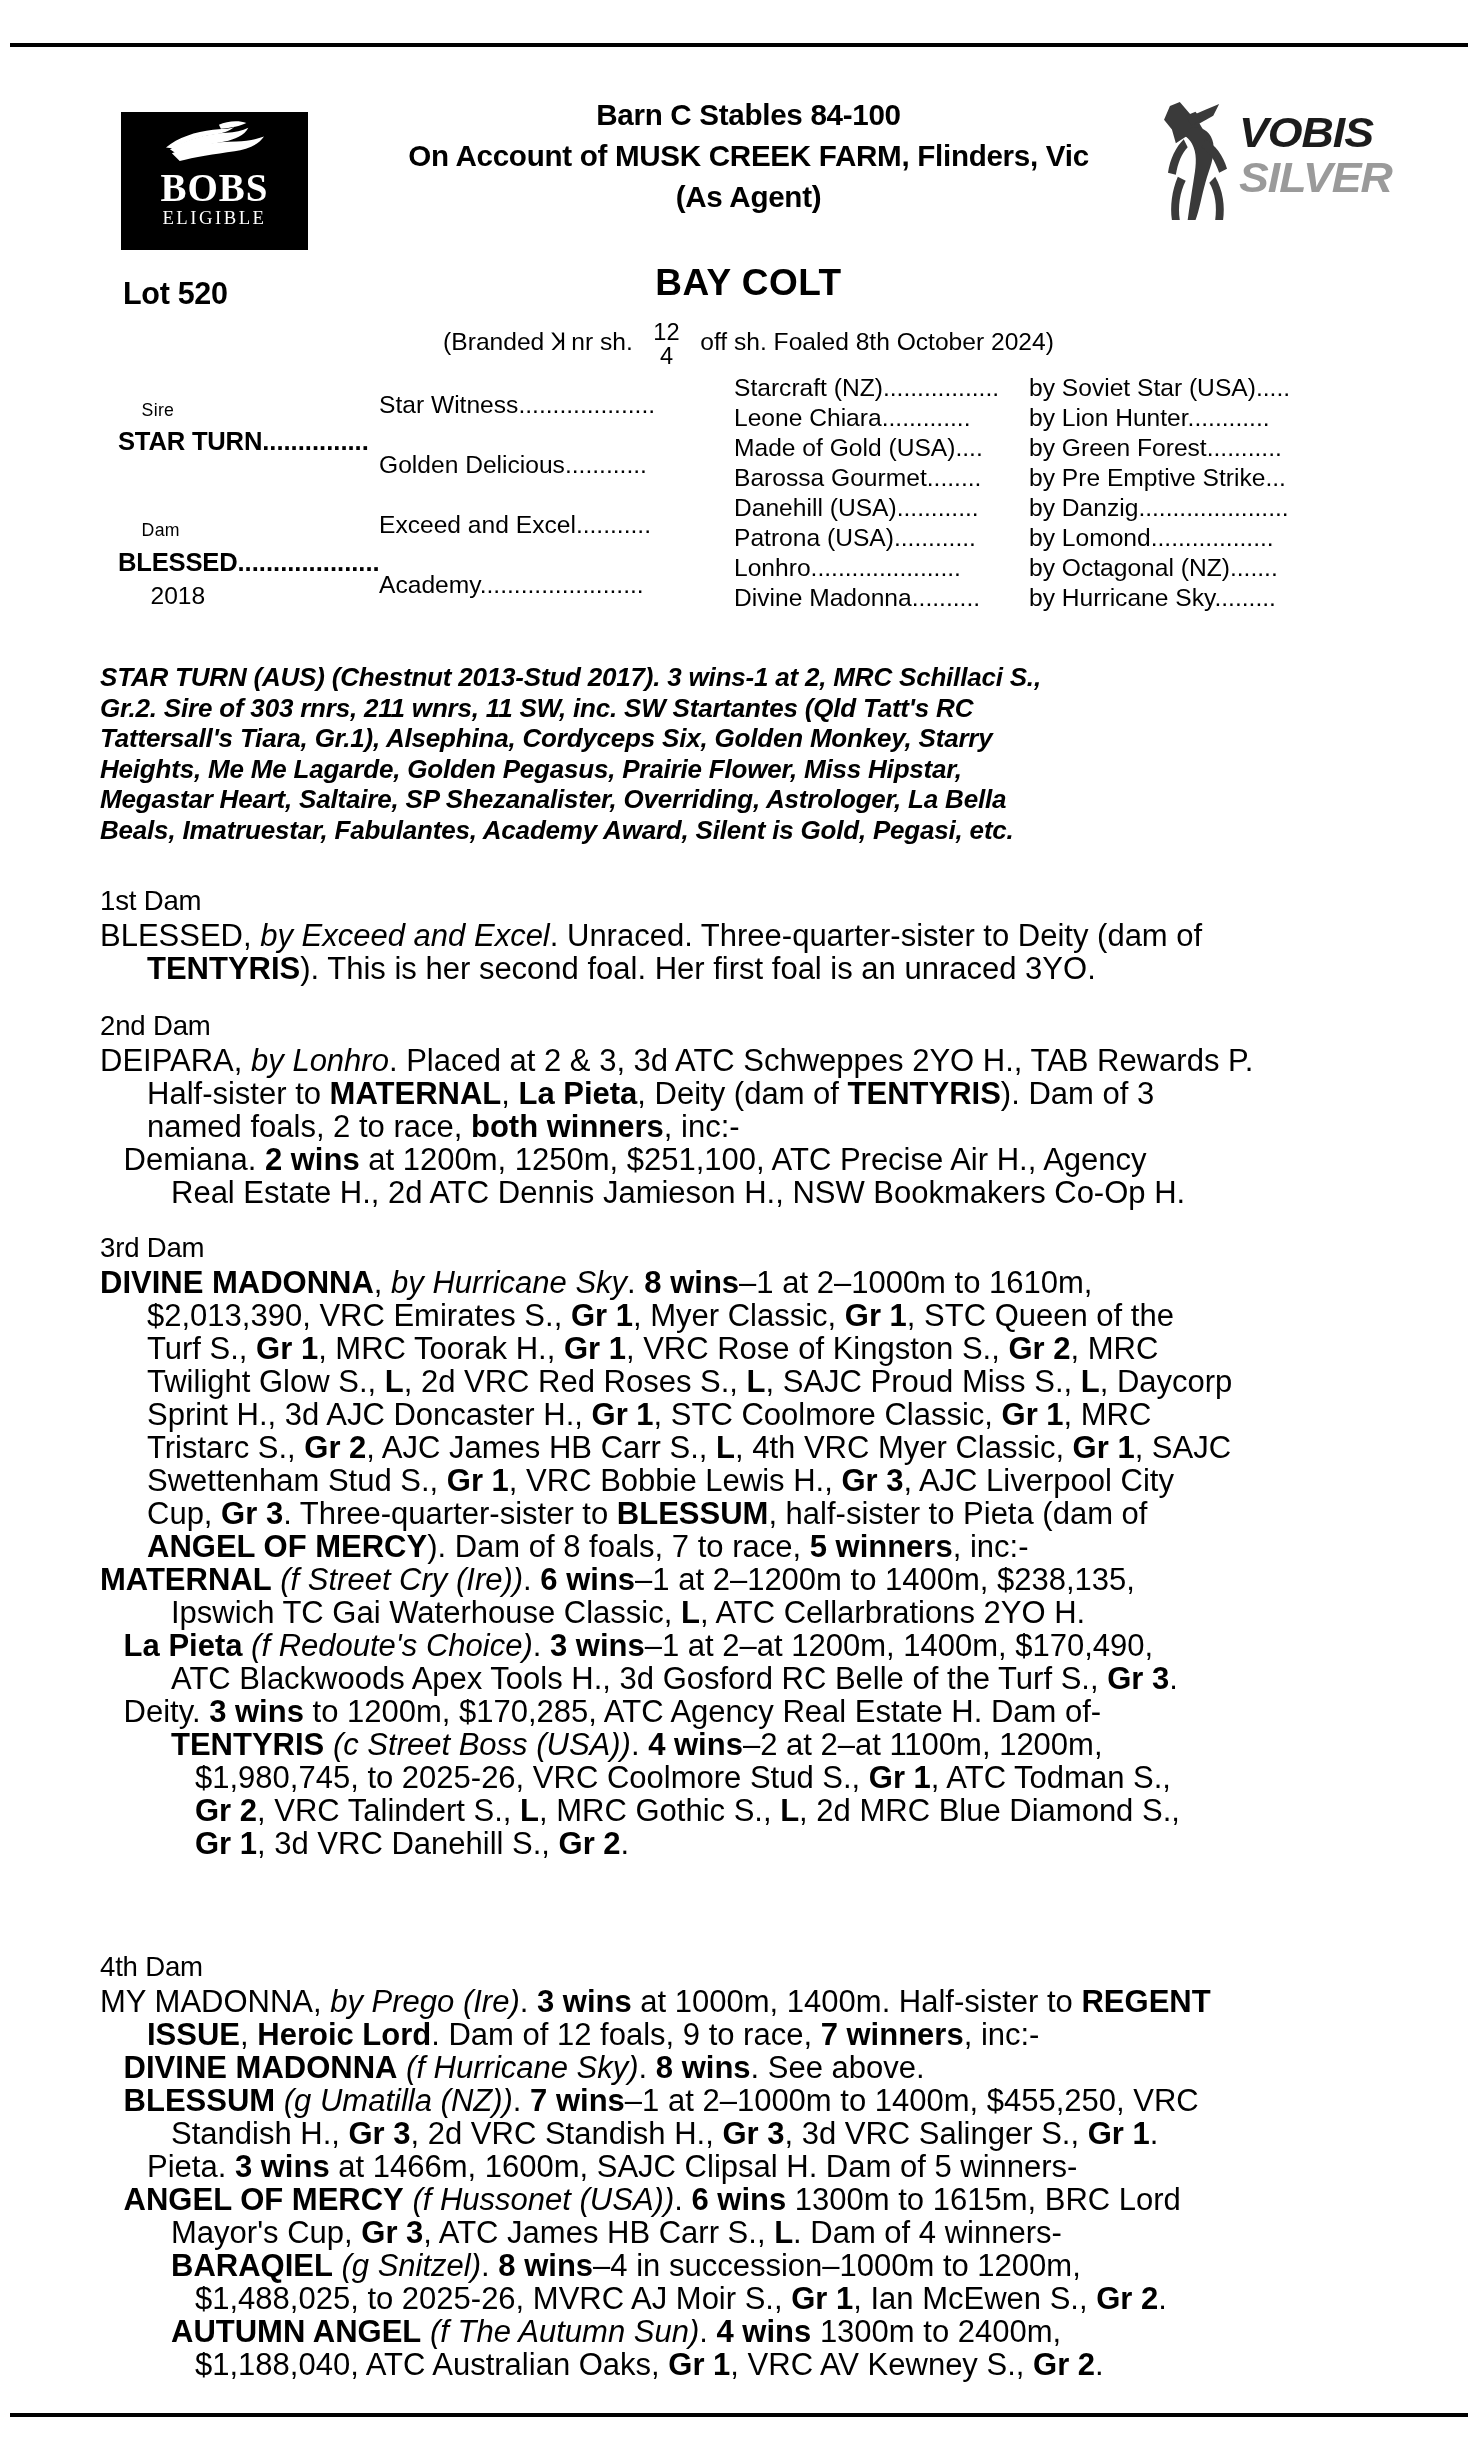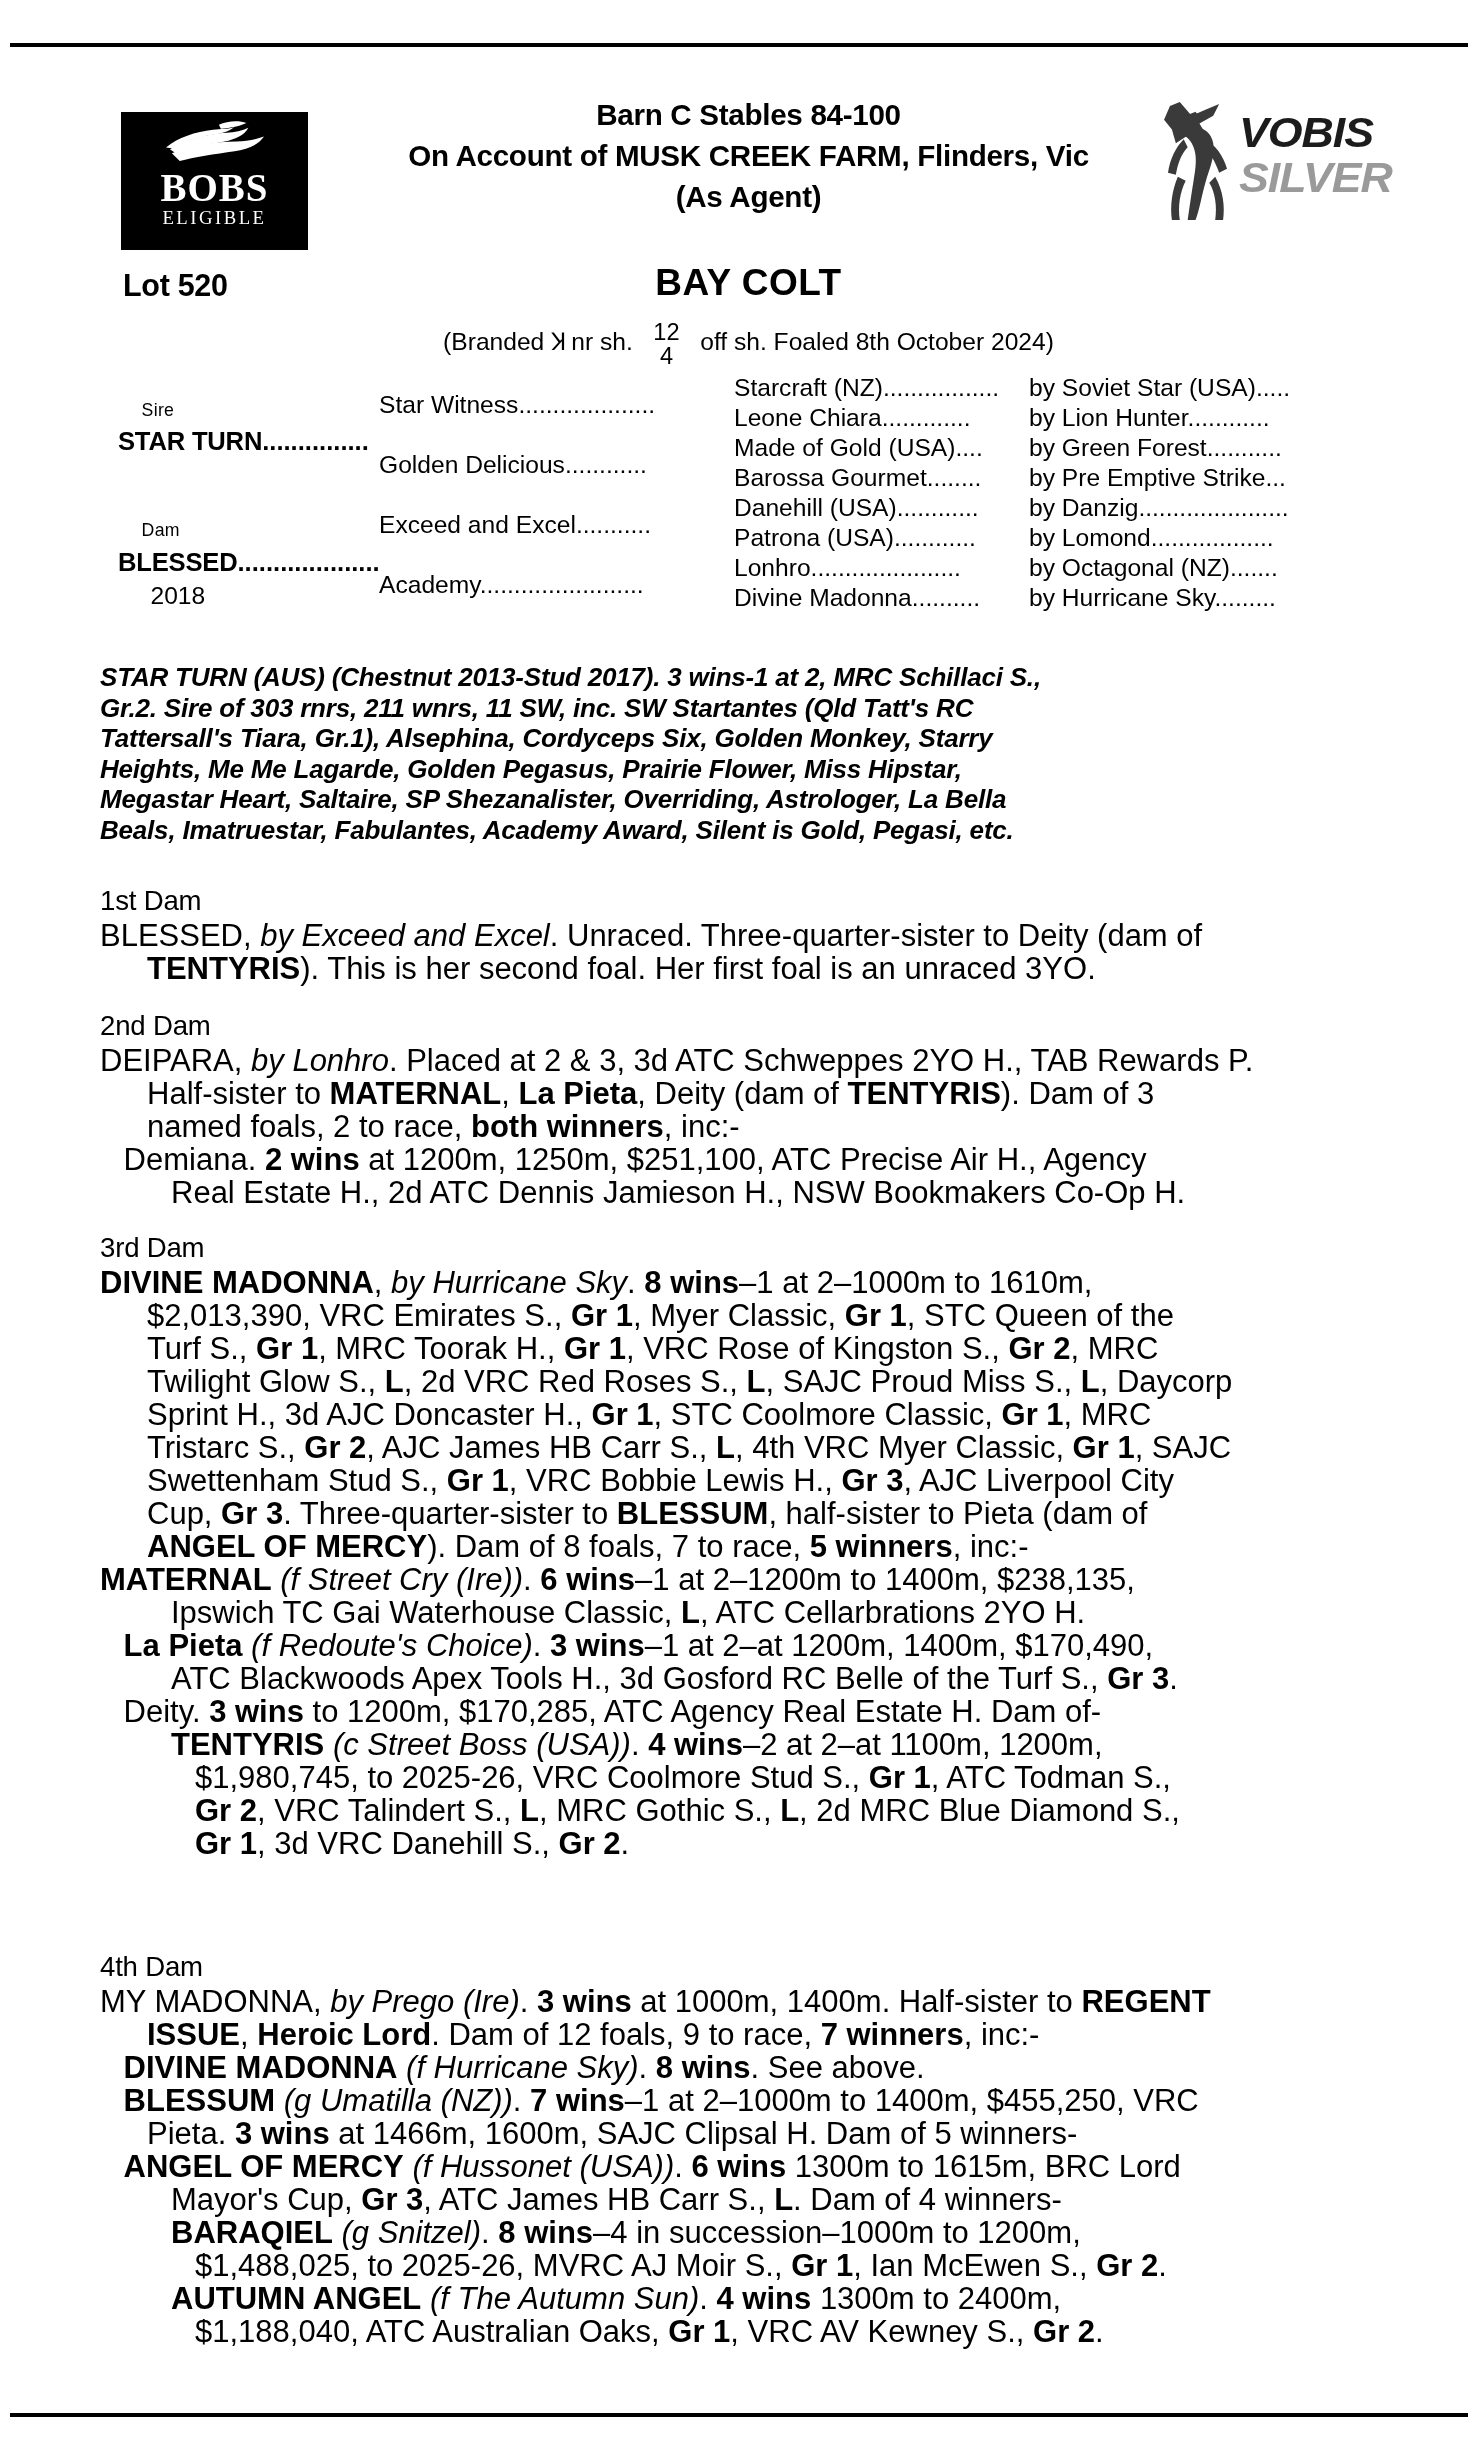--- a/index.html
+++ b/index.html
@@ -136,21 +136,21 @@
   .lot-row {
     position: absolute;
     left: 0;
     top: 268px;
     width: 1478px;
     height: 49px;
   }
   .lot-no {
     position: absolute;
     left: 123px;
-    top: 0;
+    top: 8px;
     font-size: 30.5px;
     font-weight: 700;
     letter-spacing: -0.3px;
   }
   .colour-sex {
     position: absolute;
     left: 325px;
     top: -5.9px;
     width: 847px;
     text-align: center;
@@ -450,20 +450,21 @@
         <span class="ln i4"><b>Gr 1</b>, 3d VRC Danehill S., <b>Gr 2</b>.</span>
       </div>
     </div>
   <div class="dam-sec sec4" id="dam-sec-3">
       <div class="dam-head">4th Dam</div>
       <div class="dam-body">
         <span class="ln">MY MADONNA, <i>by Prego (Ire)</i>. <b>3 wins</b> at 1000m, 1400m. Half-sister to <b>REGENT</b></span>
         <span class="ln i1"><b>ISSUE</b>, <b>Heroic Lord</b>. Dam of 12 foals, 9 to race, <b>7 winners</b>, inc:-</span>
         <span class="ln i2"><b>DIVINE MADONNA</b> <i>(f Hurricane Sky)</i>. <b>8 wins</b>. See above.</span>
         <span class="ln i2"><b>BLESSUM</b> <i>(g Umatilla (NZ))</i>. <b>7 wins</b>–1 at 2–1000m to 1400m, $455,250, VRC</span>
+        <span class="ln i3">Standish H., <b>Gr 3</b>, 2d VRC Standish H., <b>Gr 3</b>, 3d VRC Salinger S., <b>Gr 1</b>.</span>
         <span class="ln i1">Pieta. <b>3 wins</b> at 1466m, 1600m, SAJC Clipsal H. Dam of 5 winners-</span>
         <span class="ln i2"><b>ANGEL OF MERCY</b> <i>(f Hussonet (USA))</i>. <b>6 wins</b> 1300m to 1615m, BRC Lord</span>
         <span class="ln i3">Mayor's Cup, <b>Gr 3</b>, ATC James HB Carr S., <b>L</b>. Dam of 4 winners-</span>
         <span class="ln i3"><b>BARAQIEL</b> <i>(g Snitzel)</i>. <b>8 wins</b>–4 in succession–1000m to 1200m,</span>
         <span class="ln i4">$1,488,025, to 2025-26, MVRC AJ Moir S., <b>Gr 1</b>, Ian McEwen S., <b>Gr 2</b>.</span>
         <span class="ln i3"><b>AUTUMN ANGEL</b> <i>(f The Autumn Sun)</i>. <b>4 wins</b> 1300m to 2400m,</span>
         <span class="ln i4">$1,188,040, ATC Australian Oaks, <b>Gr 1</b>, VRC AV Kewney S., <b>Gr 2</b>.</span>
       </div>
     </div>
 

